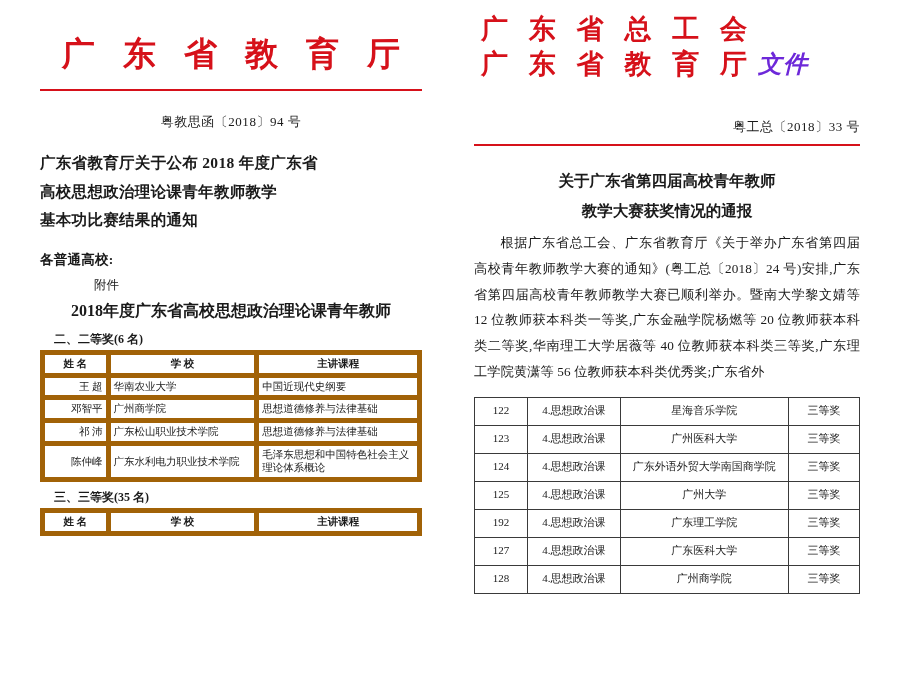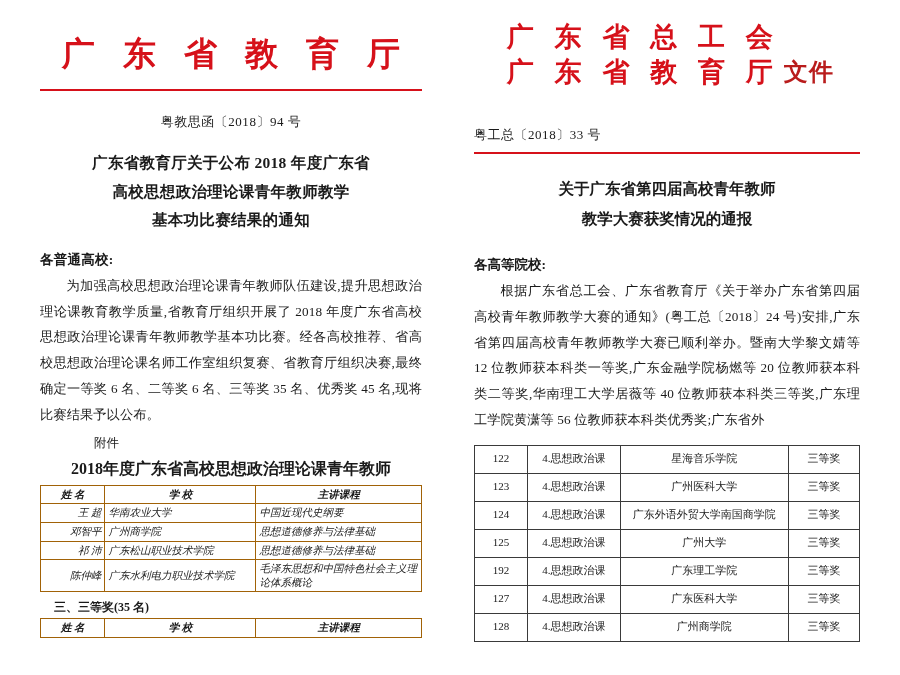--- a/index.html
+++ b/index.html
@@ -55,66 +55,64 @@
     text-indent: 0.30em;
   }
   .masthead-rule {
     height: 2px;
     background: #d6111a;
     margin: 12px 0 0 0;
   }
   .mh-right-wrap {
     display: flex;
     align-items: center;
-    justify-content: center;
-    margin-top: 8px;
   }
   .mh-right-lines {
     display: flex;
     flex-direction: column;
     align-items: center;
   }
   .masthead-right {
     font-size: 27px;
     letter-spacing: 0.26em;
     text-indent: 0.26em;
     line-height: 1.30;
   }
   .mh-suffix {
-    color: #b91c1c;
+    color: #6d28d9;
     font-size: 24px;
     font-weight: bold;
     margin-left: 4px;
     align-self: flex-end;
     padding-bottom: 2px;
     letter-spacing: 0.05em;
+    font-style: italic;
   }
 
   
   .docnum {
     text-align: center;
     font-size: 13px;
     margin-top: 22px;
     letter-spacing: 0.04em;
   }
   .docnum-right {
-    text-align: left;
+    text-align: right;
     font-size: 13px;
     margin-top: 36px;
     letter-spacing: 0.04em;
   }
   .thin-rule {
     height: 1.5px;
     background: #d6111a;
     margin-top: 8px;
   }
 
   
   .title {
-    text-align: center;
     font-weight: bold;
     font-size: 15.5px;
     line-height: 1.85;
     margin-top: 18px;
     letter-spacing: 0.02em;
   }
   .title-right {
     text-align: center;
     font-weight: bold;
     font-size: 15.5px;
@@ -164,25 +162,24 @@
 
   
   table.tbl {
     border-collapse: collapse;
     width: 100%;
     font-size: 10.5px;
     margin-top: 2px;
     table-layout: fixed;
   }
   table.tbl th, table.tbl td {
-    border: 1px solid #a16207;
+    border: 5px solid #a16207;
     padding: 2px 3px;
     line-height: 1.30;
     vertical-align: middle;
-    font-style: italic;
   }
   table.tbl th {
     text-align: center;
     font-weight: bold;
   }
   .col-name { width: 16%; text-align: right; }
   .col-school { width: 40%; }
   .col-course { width: 44%; }
 
   
@@ -225,27 +222,27 @@
 
     <div class="docnum">粤教思函〔2018〕94 号</div>
 
     <div class="title">
       <div>广东省教育厅关于公布 2018 年度广东省</div>
       <div>高校思想政治理论课青年教师教学</div>
       <div>基本功比赛结果的通知</div>
     </div>
 
     <div class="salutation">各普通高校:</div>
-    <div class="para">为加强高校思想政治理论课青年教师队伍建设,提升思想政治理论课教育教学质量,省教育厅组织开展了 2018 年度广东省高校思想政治理论课青年教师教学基本功比赛。经各高校推荐、省高校思想政治理论课名师工作室组织复赛、省教育厅组织决赛,最终确定一等奖 6 名、二等奖 6 名、三等奖 35 名、优秀奖 45 名,现将比赛结果予以公布。</div>
 
     <div class="attach">附件</div>
     <div class="attach-title">
       <div>2018年度广东省高校思想政治理论课青年教师</div>
     </div>
 
+    <div class="section-label">二、二等奖(6 名)</div>
     <table class="tbl">
       <thead>
         <tr>
           <th class="col-name">姓 名</th>
           <th class="col-school">学 校</th>
           <th class="col-course">主讲课程</th>
         </tr>
       </thead>
       <tbody>
         <tr>
@@ -296,21 +293,20 @@
     </div>
 
     <div class="docnum-right">粤工总〔2018〕33 号</div>
     <div class="thin-rule"></div>
 
     <div class="title-right">
       <div>关于广东省第四届高校青年教师</div>
       <div>教学大赛获奖情况的通报</div>
     </div>
 
-    <div class="salutation-right">各高等院校:</div>
     <div class="para">根据广东省总工会、广东省教育厅《关于举办广东省第四届高校青年教师教学大赛的通知》(粤工总〔2018〕24 号)安排,广东省第四届高校青年教师教学大赛已顺利举办。暨南大学黎文婧等 12 位教师获本科类一等奖,广东金融学院杨燃等 20 位教师获本科类二等奖,华南理工大学居薇等 40 位教师获本科类三等奖,广东理工学院黄潇等 56 位教师获本科类优秀奖;广东省外</div>
 
     <table class="rtbl">
       <tbody>
         <tr>
           <td class="rc-no">122</td>
           <td class="rc-subj">4.思想政治课</td>
           <td class="rc-school">星海音乐学院</td>
           <td class="rc-prize">三等奖</td>
         </tr>

